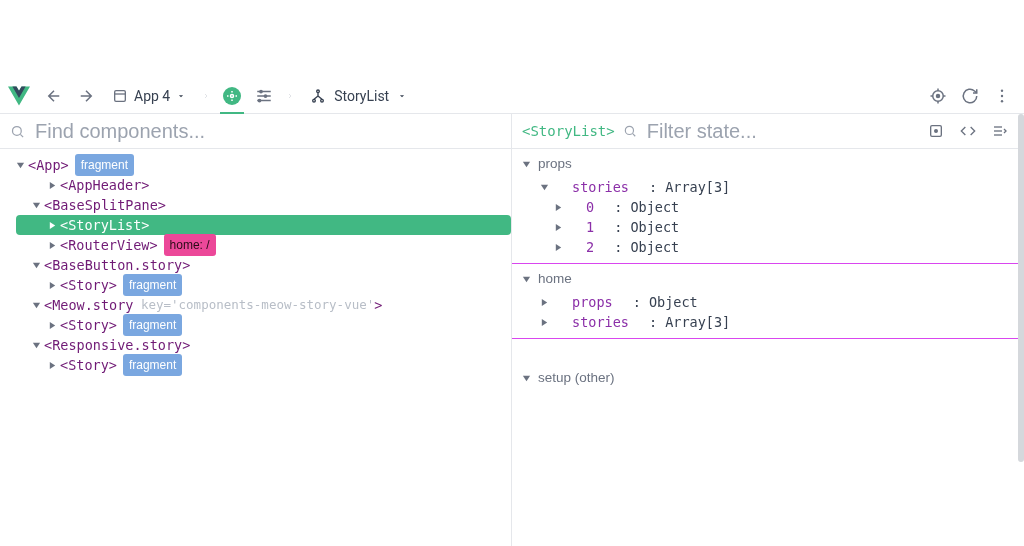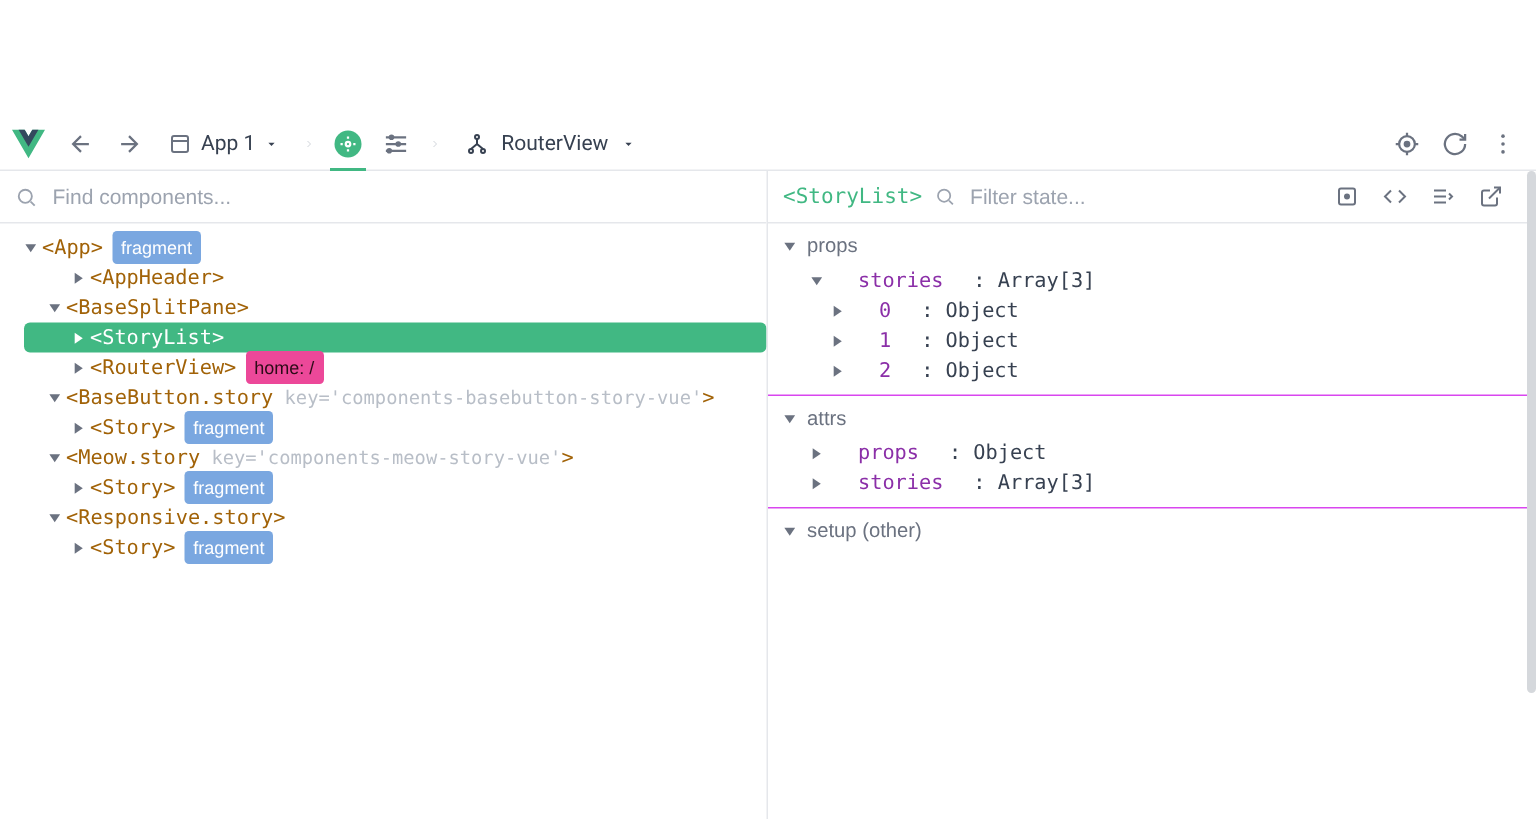--- a/index.html
+++ b/index.html
@@ -48,33 +48,33 @@
     display: flex;
   }
   .scroll-indicator { position:absolute; right:0; top:114px; bottom: 84px; width:6px; background:#d5d8dc; border-radius:3px;}
   .left-pane { width: 511px; display:flex; flex-direction:column; overflow:hidden;}
   .right-pane { flex:1; border-left:1px solid #e5e7eb; display:flex; flex-direction:column; overflow:hidden;}
   .pane-header {
     height: 35px; border-bottom:1px solid #e5e7eb;
     display:flex; align-items:center; padding:0 10px; gap:8px;
   }
   .search-input {
-    border:none; outline:none; font-size:14px; color:#15803d; flex:1;
+    border:none; outline:none; font-size:20px; color:#15803d; flex:1;
     background:transparent;
   }
   .search-input::placeholder { color:#9ca3af; }
   .pane-header .title-tag { color:#41b883; font-family: Menlo, Consolas, monospace; font-size:14px; }
   .pane-header .right-ctrls { display:flex; gap:4px; margin-left:auto; }
 
   .tree { padding: 6px 0 6px 6px; font-family: Menlo, Consolas, monospace; font-size:13.5px; line-height:20px; }
   .tree-row { height:20px; display:flex; align-items:center; white-space:nowrap; position:relative; border-radius:0;}
   .tree-row .indent { display:inline-block; }
   .arrow { display:inline-flex; width:12px; height:12px; margin-right:2px; align-items:center; justify-content:center; color: inherit;}
   .arrow svg { width:9px; height:9px; }
-  .tag { color:#a16207; }
+  .tag { color:#701a75; }
   .key { color:#b8bec7; font-size:12.5px; }
   .key .val { color:#b8bec7; }
   .badge {
     font-family: -apple-system, sans-serif;
     font-size:12px; padding:1px 6px; border-radius:3px; margin-left:6px;
     vertical-align:middle; display:inline-block;
   }
   .badge-frag { background:#7aa7e0; color:#fff; }
   .badge-route { background:#ec4899; color:#2b0b17; }
   .tree-row.selected { background:#41b883; color:#fff; }
@@ -112,21 +112,21 @@
           <path d="M5 12h14M12 5l7 7-7 7"></path>
         </svg>
   </div>
   <div class="app-switch">
     <span class="doc-icon">
       <svg width="16" height="16" viewBox="0 0 24 24" fill="none" stroke="currentColor" stroke-width="2">
             <rect x="4" y="4" width="16" height="16" rx="2"></rect>
             <line x1="4" y1="9" x2="20" y2="9"></line>
           </svg>
     </span>
-    <span>App 1</span>
+    <span>App 4</span>
     <span>
           <svg width="10" height="10" viewBox="0 0 24 24" fill="currentColor">
             <path d="M7 10l5 5 5-5z"></path>
           </svg>
         </span>
   </div>
   <span class="chev-sep">
     <svg width="8" height="12" viewBox="0 0 24 24" fill="none" stroke="currentColor" stroke-width="2">
           <polyline points="9 18 15 12 9 6"></polyline>
         </svg>
@@ -156,21 +156,21 @@
   </span>
   <div class="components-switch">
     <span>
       <svg width="16" height="16" viewBox="0 0 24 24" fill="none" stroke="currentColor" stroke-width="2">
             <circle cx="12" cy="5" r="2"></circle>
             <circle cx="6" cy="19" r="2"></circle>
             <circle cx="18" cy="19" r="2"></circle>
             <path d="M12 7v5M12 12l-6 5M12 12l6 5"></path>
           </svg>
     </span>
-    <span>RouterView</span>
+    <span>StoryList</span>
     <span>
           <svg width="10" height="10" viewBox="0 0 24 24" fill="currentColor">
             <path d="M7 10l5 5 5-5z"></path>
           </svg>
         </span>
   </div>
   <div class="spacer"></div>
   <div class="right-icons">
     <div class="icon-btn">
           <svg width="18" height="18" viewBox="0 0 24 24" fill="none" stroke="currentColor" stroke-width="2">
@@ -267,21 +267,20 @@
       </div>
 
       <div class="tree-row">
         <span class="indent" style="width:24px;"></span>
         <span class="arrow">
               <svg viewBox="0 0 10 10" fill="currentColor" style="color:#6b7280">
                 <path d="M1 2 L9 2 L5 8 Z"></path>
               </svg>
             </span>
         <span class="tag">&lt;BaseButton.story</span>
-        <span class="key">&nbsp;<span>key=</span><span class="val">'components-basebutton-story-vue'</span></span>
             <span class="tag">&gt;</span>
       </div>
       <div class="tree-row">
         <span class="indent" style="width:40px;"></span>
         <span class="arrow">
               <svg viewBox="0 0 10 10" fill="currentColor" style="color:#6b7280">
                 <path d="M2 1 L8 5 L2 9 Z"></path>
               </svg>
             </span>
         <span class="tag">&lt;Story&gt;</span>
@@ -425,21 +424,21 @@
         </div>
       </div>
 
       <div class="sect">
         <div class="sect-hdr">
           <span class="arrow-d">
                 <svg width="9" height="9" viewBox="0 0 10 10" fill="currentColor">
                   <path d="M1 2 L9 2 L5 8 Z"></path>
                 </svg>
               </span>
-          <span>attrs</span>
+          <span>home</span>
         </div>
         <div class="sect-body">
           <div class="insp-row">
             <span class="arrow-r">
                   <svg width="9" height="9" viewBox="0 0 10 10" fill="currentColor">
                     <path d="M2 1 L8 5 L2 9 Z"></path>
                   </svg>
                 </span>
             <span class="k">props</span>
                 <span class="v">: Object</span>
@@ -450,21 +449,21 @@
                     <path d="M2 1 L8 5 L2 9 Z"></path>
                   </svg>
                 </span>
             <span class="k">stories</span>
                 <span class="v">: Array[3]</span>
           </div>
         </div>
       </div>
 
 
-      <div class="sect" style="border-bottom:none;">
+      <div class="sect" style="border-bottom:none;margin-top:24px;">
         <div class="sect-hdr">
           <span class="arrow-d">
                 <svg width="9" height="9" viewBox="0 0 10 10" fill="currentColor">
                   <path d="M1 2 L9 2 L5 8 Z"></path>
                 </svg>
               </span>
           <span>setup (other)</span>
         </div>
       </div>
     </div>

